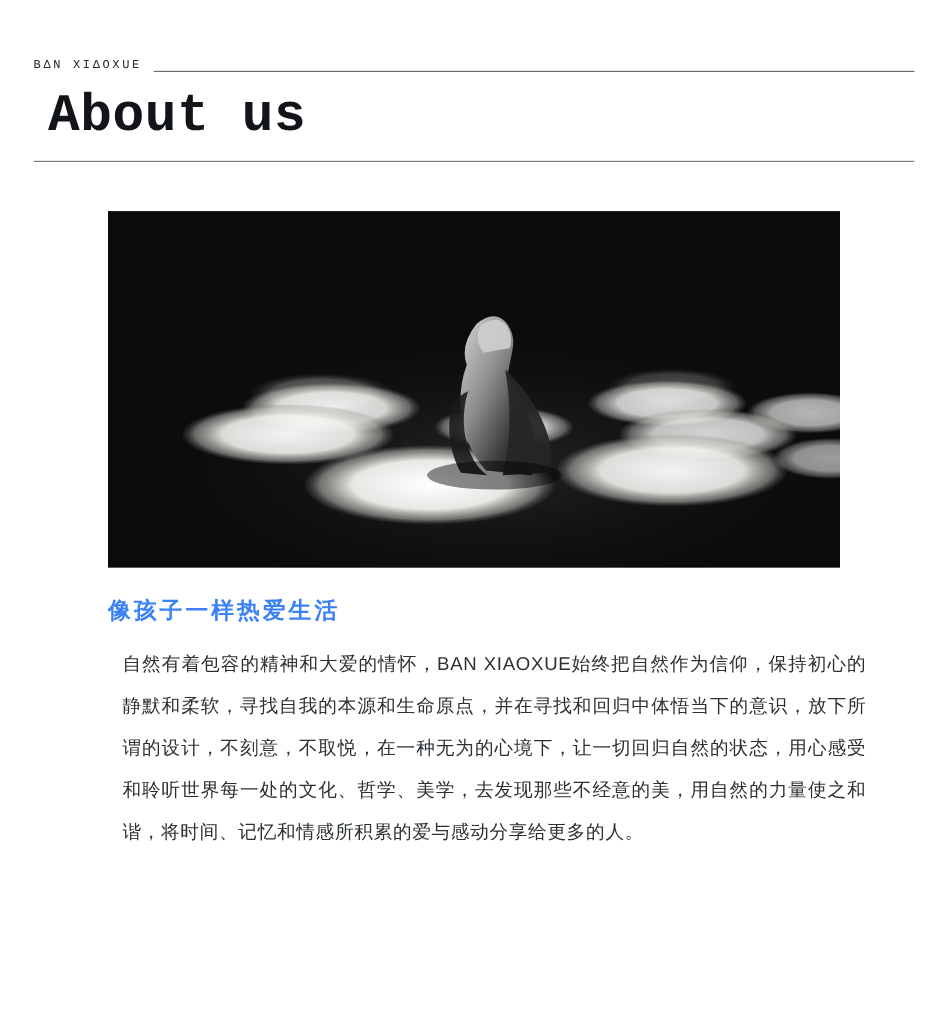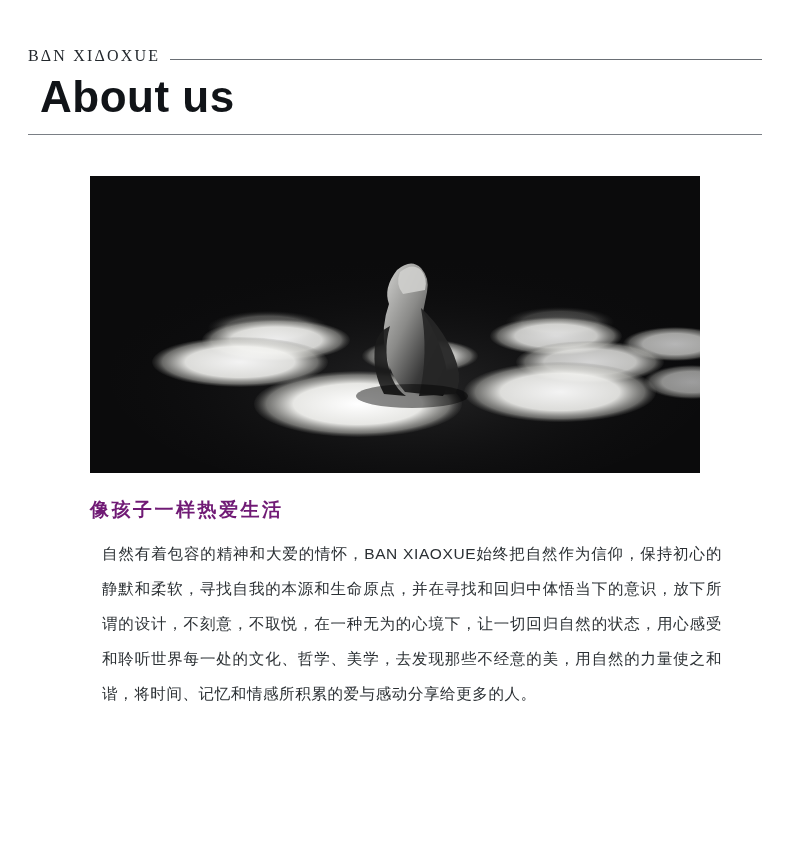--- a/index.html
+++ b/index.html
@@ -25,22 +25,22 @@
   .brand-row {
     position: absolute;
     left: 28px;
     top: 40px;
     width: 734px;
     height: 24px;
     display: flex;
     align-items: flex-end;
   }
   .brand-mark {
-    font-family: Liberation Serif, serif;
-    font-size: 16px;
+    font-family: Liberation Mono, monospace;
+    font-size: 10px;
     letter-spacing: 2.2px;
     color: #23282d;
     white-space: nowrap;
     padding-right: 10px;
     line-height: 14px;
     transform: translateY(-1px);
     text-align: center;
   }
   .brand-rule {
     flex: 1;
@@ -50,21 +50,21 @@
   }
 
   
   .title-block {
     position: absolute;
     left: 28px;
     top: 70px;
     width: 734px;
   }
   .page-title {
-    font-family: Liberation Sans, sans-serif;
+    font-family: Liberation Mono, monospace;
     font-weight: bold;
     font-size: 44px;
     line-height: 54px;
     color: #111418;
     letter-spacing: 0.5px;
     margin: 0;
     padding-left: 12px;
   }
   .title-rule {
     margin-top: 10px;
@@ -89,21 +89,21 @@
   .content {
     position: absolute;
     left: 90px;
     top: 496px;
     width: 620px;
   }
   .subhead {
     font-family: "Liberation Sans", sans-serif;
     font-size: 19px;
     letter-spacing: 2.5px;
-    color: #701a75;
+    color: #3b82f6;
     margin: 0 0 2px 0;
     line-height: 28px;
   }
   .body-copy {
     font-family: "Liberation Sans", sans-serif;
     font-size: 15.5px;
     line-height: 35px;
     letter-spacing: 0.6px;
     color: #2b3034;
     margin: 12px;

